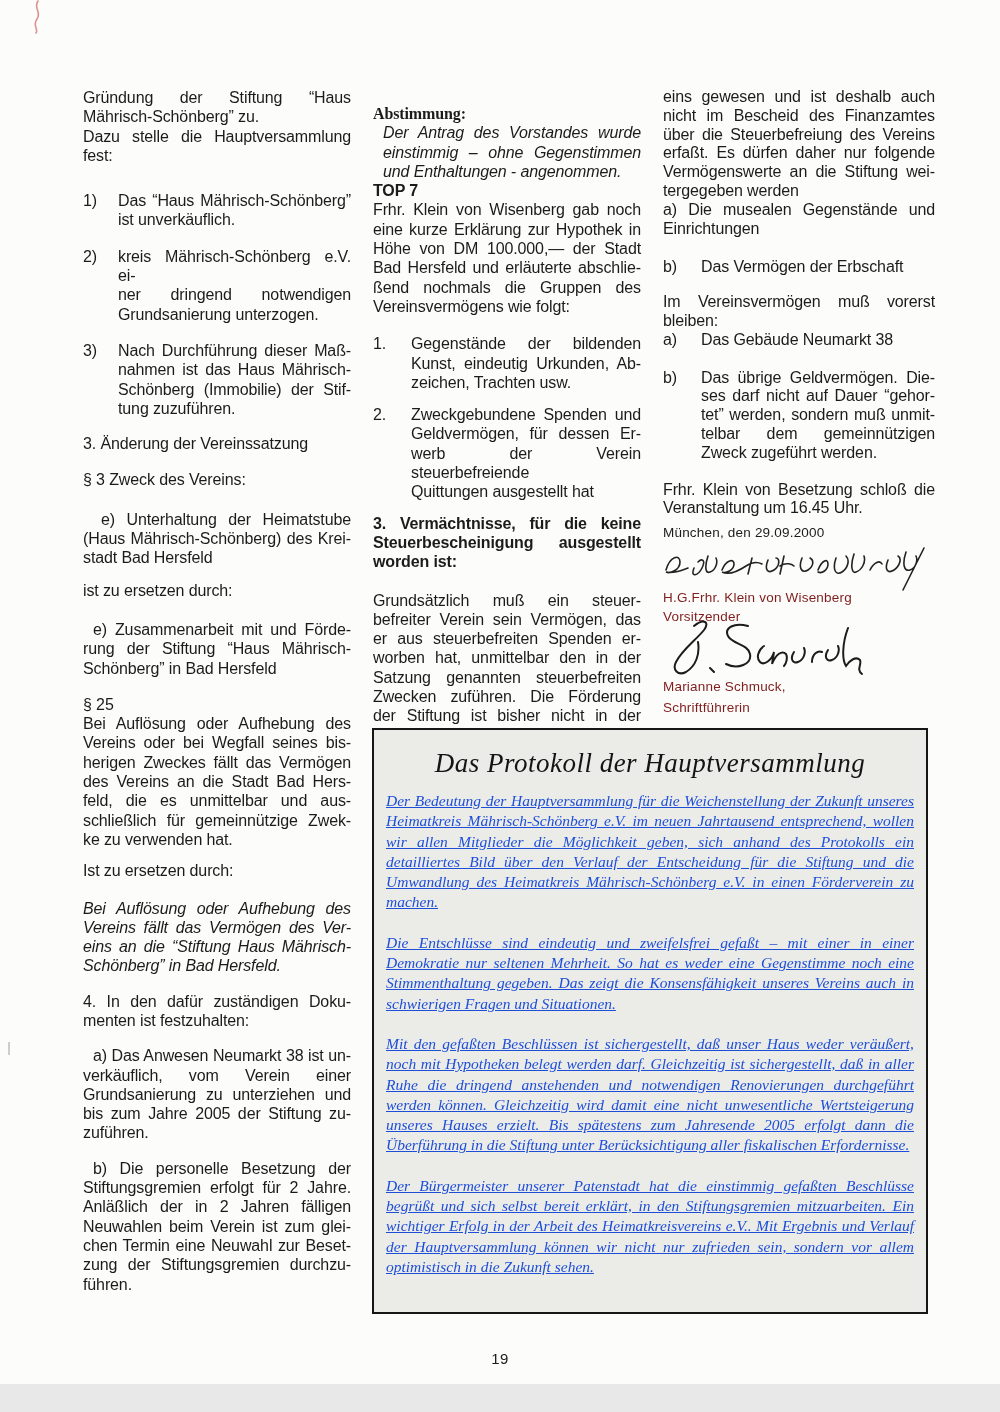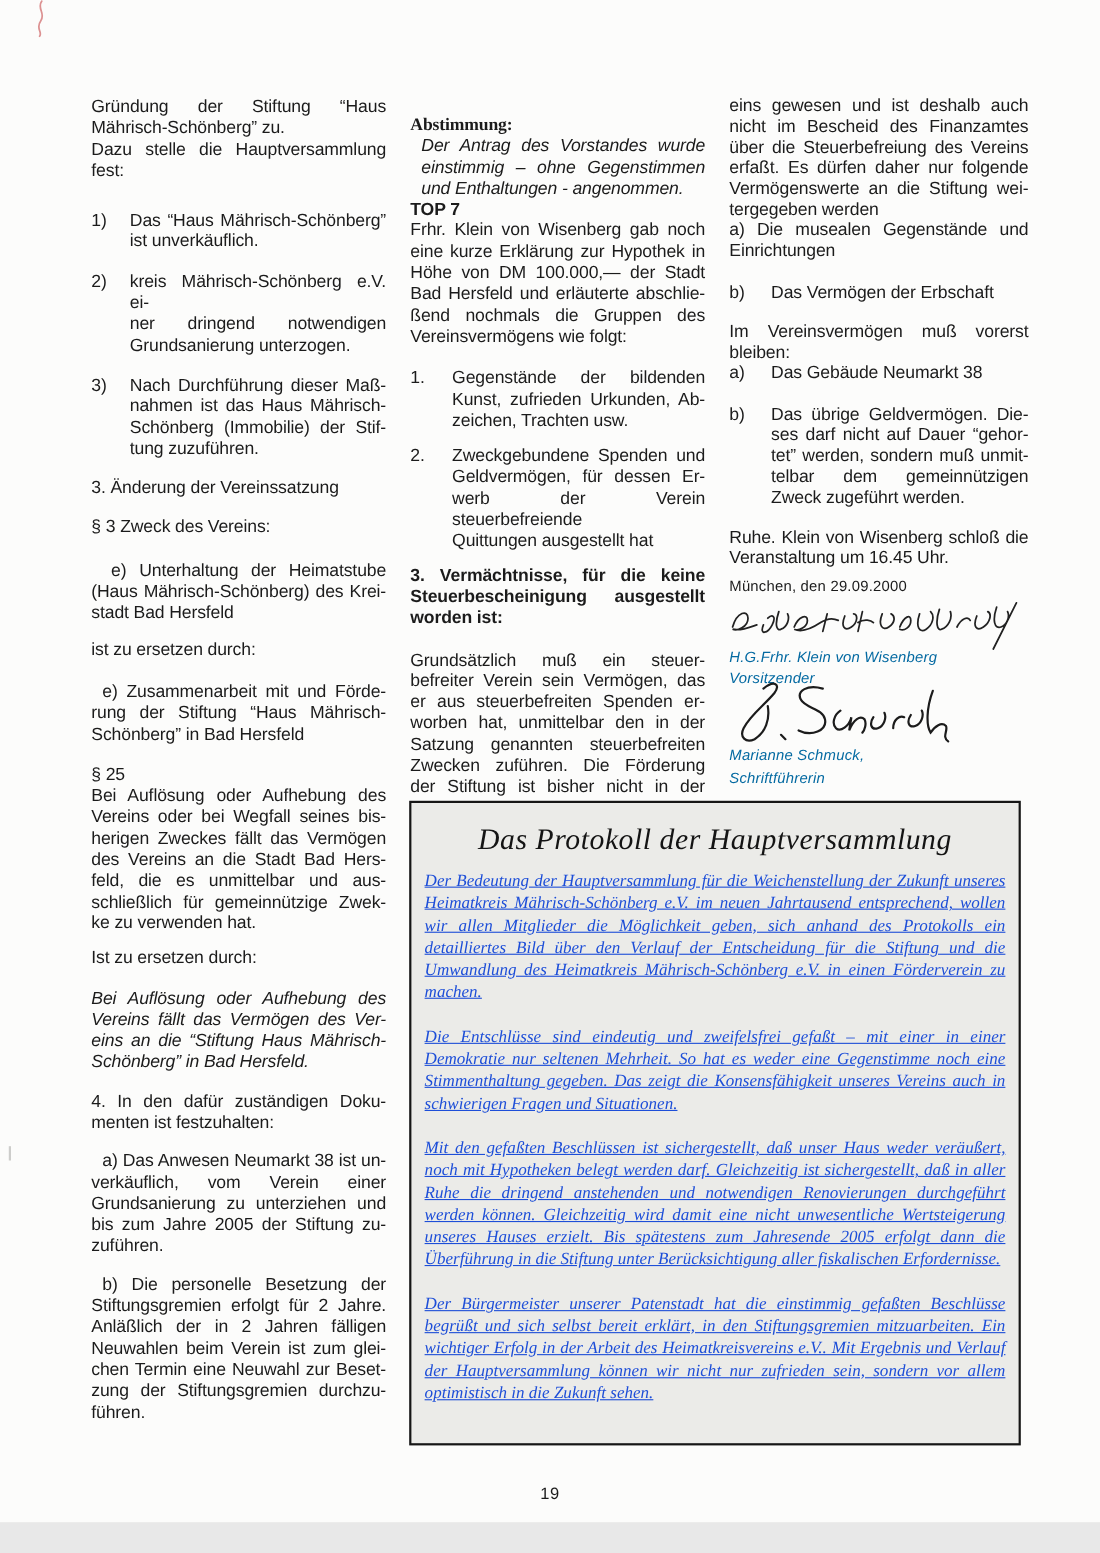--- a/index.html
+++ b/index.html
@@ -21,21 +21,21 @@
   .ln.last { text-align-last:left; }
   .small .ln { text-align:left; text-align-last:left; }
   .protocol-box { position:absolute; left:372px; top:728px; width:556px; height:586px;
           background:#ebebe8; border:2.5px solid #161616; padding:18px 12px 0 12px; overflow:hidden; }
   .protocol-title { font-family:"Liberation Serif", serif; font-style:italic; font-weight:400;
           font-size:27px; text-align:center; letter-spacing:0.5px; color:#141414; }
   .protocol-body { margin-top:12px; font-family:"Liberation Serif", serif; font-style:italic;
           font-size:15.5px; line-height:20.3px; color:#1d4ed8;text-decoration:underline; }
   .protocol-body p { text-align:justify; margin-bottom:20px; hyphens:none; }
   .sig { position:absolute; }
-  .sig-label { position:absolute; font-size:13.5px; letter-spacing:0.2px; color:#0369a1;font-style:italic; }
+  .sig-label { position:absolute; font-size:13.5px; letter-spacing:0.2px; color:#7f1d1d; }
   .page-number { position:absolute; left:465px; top:1350px; width:70px; text-align:center;
           font-size:15px; letter-spacing:0.5px; }
   .red-mark { position:absolute; left:26px; top:0; opacity:0.55; }
   .speck { position:absolute; left:8px; top:1042px; width:2px; height:13px; background:#b9b9b6; opacity:0.7; }
 </style>
 </head>
 <body>
 
 <div class="page">
 
@@ -148,21 +148,21 @@
         <div class="ln">Frhr. Klein von Wisenberg gab noch</div>
         <div class="ln">eine kurze Erklärung zur Hypothek in</div>
         <div class="ln">Höhe von DM 100.000,— der Stadt</div>
         <div class="ln">Bad Hersfeld und erläuterte abschlie-</div>
         <div class="ln">ßend nochmals die Gruppen des</div>
         <div class="ln last">Vereinsvermögens wie folgt:</div>
       </div>
       <div class="block item" style="margin-top: 18px; padding-left: 38px;">
         <span class="marker">1.</span>
         <div class="ln">Gegenstände der bildenden</div>
-        <div class="ln">Kunst, zufrieden Urkunden, Ab-</div>
+        <div class="ln">Kunst, eindeutig Urkunden, Ab-</div>
         <div class="ln last">zeichen, Trachten usw.</div>
       </div>
       <div class="block item" style="margin-top: 13px; padding-left: 38px;">
         <span class="marker">2.</span>
         <div class="ln">Zweckgebundene Spenden und</div>
         <div class="ln">Geldvermögen, für dessen Er-</div>
         <div class="ln">werb der Verein steuerbefreiende</div>
         <div class="ln last">Quittungen ausgestellt hat</div>
       </div>
       <div class="block" style="margin-top: 12px; font-weight: bold;">
@@ -208,21 +208,21 @@
       </div>
       <div class="block item" style="margin-top: 19px; padding-left: 38px;">
         <span class="marker">b)</span>
         <div class="ln">Das übrige Geldvermögen. Die-</div>
         <div class="ln">ses darf nicht auf Dauer “gehor-</div>
         <div class="ln">tet” werden, sondern muß unmit-</div>
         <div class="ln">telbar dem gemeinnützigen</div>
         <div class="ln last">Zweck zugeführt werden.</div>
       </div>
       <div class="block" style="margin-top: 18px;">
-        <div class="ln">Ruhe. Klein von Wisenberg schloß die</div>
+        <div class="ln">Frhr. Klein von Besetzung schloß die</div>
         <div class="ln last">Veranstaltung um 16.45 Uhr.</div>
       </div>
       <div class="block small" style="margin-top: 6px;">
         <div class="ln last">München, den 29.09.2000</div>
       </div>
     </div>
 
   <svg class="sig" style="left:656px; top:534px;" width="290" height="60" viewBox="0 0 290 60">
     <path d="M10 36 C14 22 24 20 24 28 C24 36 14 40 10 38 C18 40 26 36 32 34 M38 34 C34 44 42 42 46 34 C50 26 46 24 42 28 M52 22 C48 34 50 40 54 38 C60 36 62 28 60 24 M66 36 C70 26 78 24 78 30 C78 36 70 40 66 38 C74 42 84 36 90 32 M96 24 L92 40 M90 32 C96 28 102 28 106 30 M112 26 C108 36 112 40 118 36 C124 32 124 24 120 24 M128 22 L124 40 M124 32 C130 28 136 30 138 32 M146 24 C142 34 146 40 152 36 C158 32 158 26 154 24 M162 36 C166 26 172 24 172 30 C172 36 166 40 162 38 M180 24 C176 36 180 42 186 38 C192 34 194 26 190 22 M198 20 C194 32 196 40 200 38 C206 36 210 28 208 22 M214 36 C218 28 224 26 226 30 M232 26 C228 36 232 40 238 36 C244 32 246 24 242 22 M250 18 C246 30 248 38 254 36 C260 34 262 26 260 22 M268 14 L247 56" fill="none" stroke="#222" stroke-width="1.6" stroke-linecap="round"></path>
   </svg>

